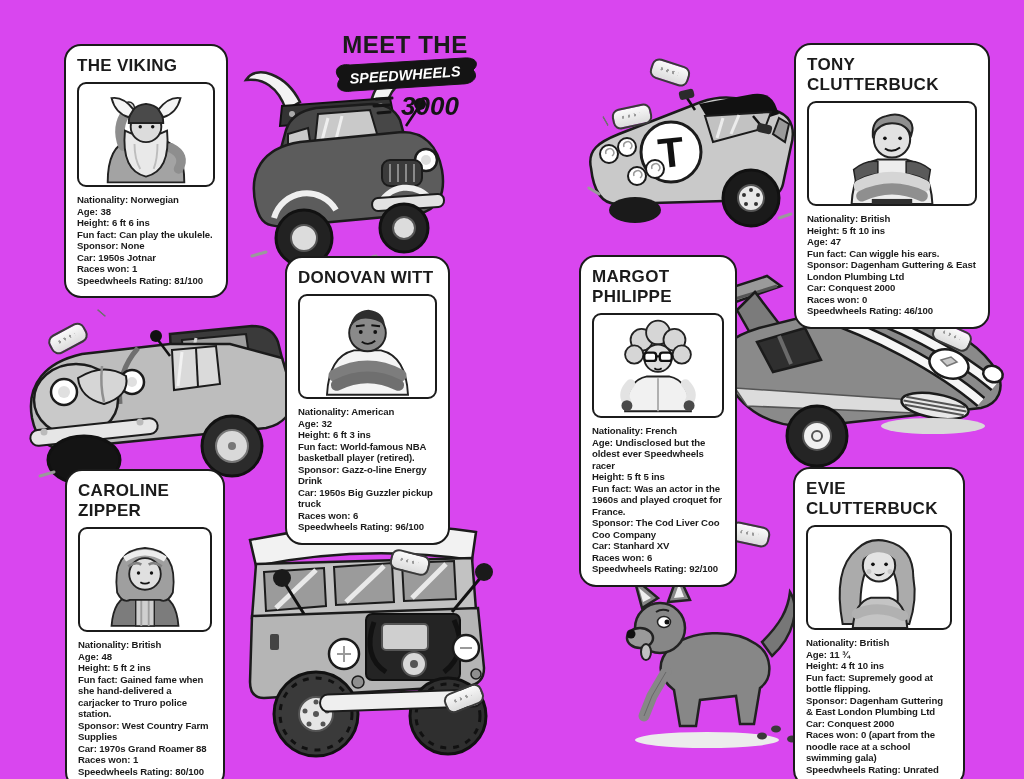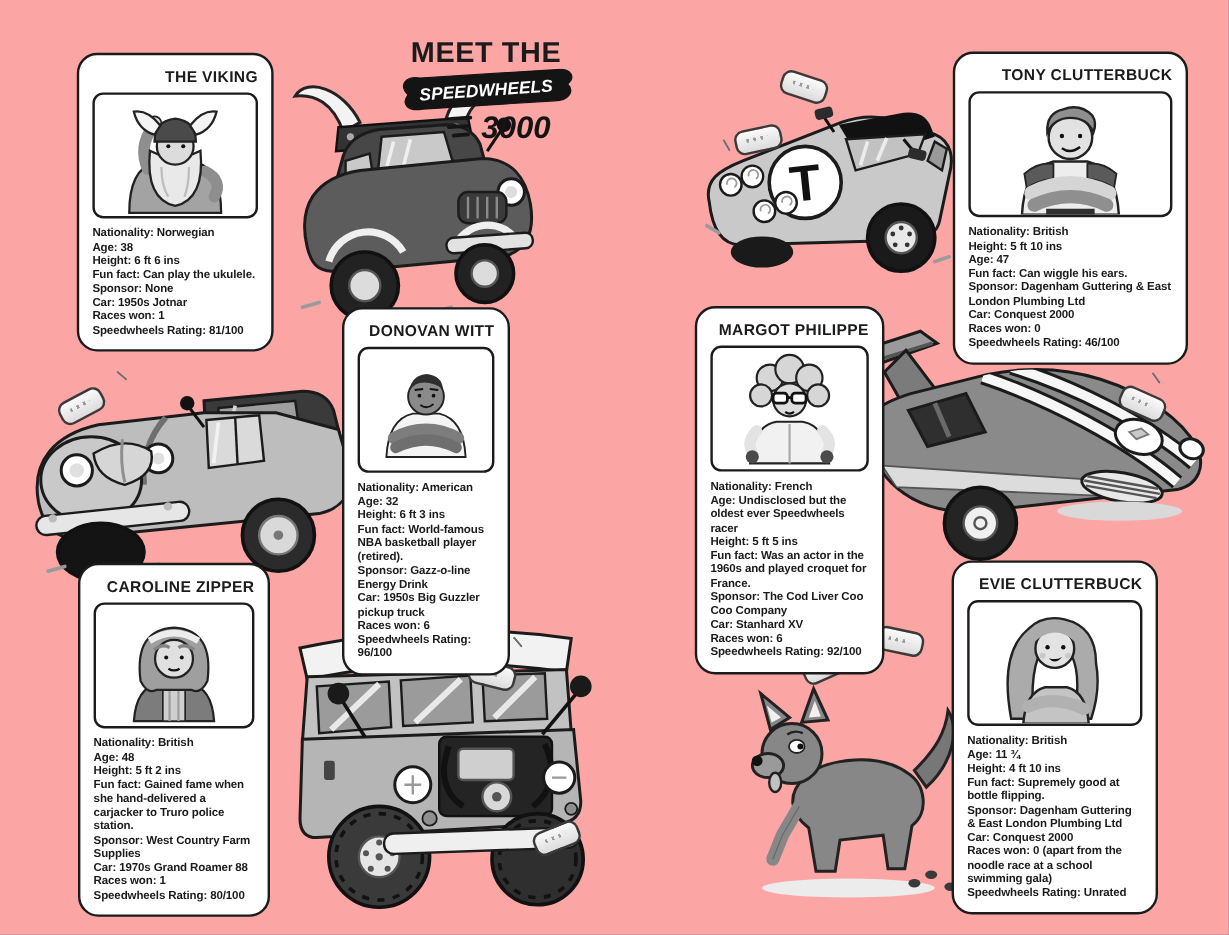--- a/index.html
+++ b/index.html
@@ -1,28 +1,28 @@
 <!DOCTYPE html>
 <html><head>
 <meta charset="utf-8">
 <title>Meet the Speedwheels 3000 Racers</title>
 <style>
   html,body{margin:0;padding:0;background:#888;}
-  #page{position:relative;width:1024px;height:779px;background:#fca5a5;overflow:hidden;
+  #page{position:relative;width:1024px;height:779px;background:#d946ef;overflow:hidden;
         font-family:"Liberation Sans",sans-serif;color:#1b1b1b;margin:0 auto;}
   
   .card{position:absolute;box-sizing:border-box;background:#fff;border:2.5px solid #1b1b1b;
         border-radius:17px;padding:7px 11px 10px;z-index:30;}
-  .card-title{font-size:13px;font-weight:700;text-align:right;letter-spacing:.3px;margin:3px 0 6px;}
+  .card-title{font-size:17px;font-weight:700;text-align:left;letter-spacing:.3px;margin:3px 0 6px;}
   .portrait{border:2px solid #1b1b1b;border-radius:9px;height:101px;margin-bottom:7px;
             overflow:hidden;background:#fff;display:flex;align-items:flex-end;justify-content:center;}
   .portrait svg{display:block;width:100%;height:100%;}
   .stats{font-size:9.6px;line-height:11.5px;font-weight:700;letter-spacing:-.1px;white-space:pre-line;}
   #card-viking   {left:64px; top:44px;  width:164px;min-height:246px;}
-  #card-donovan  {left:285px;top:256px; width:140px;min-height:266px;}
+  #card-donovan  {left:285px;top:256px; width:165px;min-height:266px;}
   #card-caroline {left:65px; top:469px; width:160px;min-height:261px;}
   #card-tony     {left:794px;top:43px;  width:196px;min-height:259px;}
   #card-margot   {left:579px;top:255px; width:158px;min-height:267px;}
   #card-evie     {left:793px;top:467px; width:172px;min-height:270px;}
   
   #headline{position:absolute;left:328px;top:32px;width:154px;text-align:center;z-index:25;}
   .hl-line{font-size:24px;font-weight:700;letter-spacing:.5px;line-height:26px;}
   #headline svg{display:block;margin:-1px auto -3px;}
   
   .art{position:absolute;z-index:10;}

